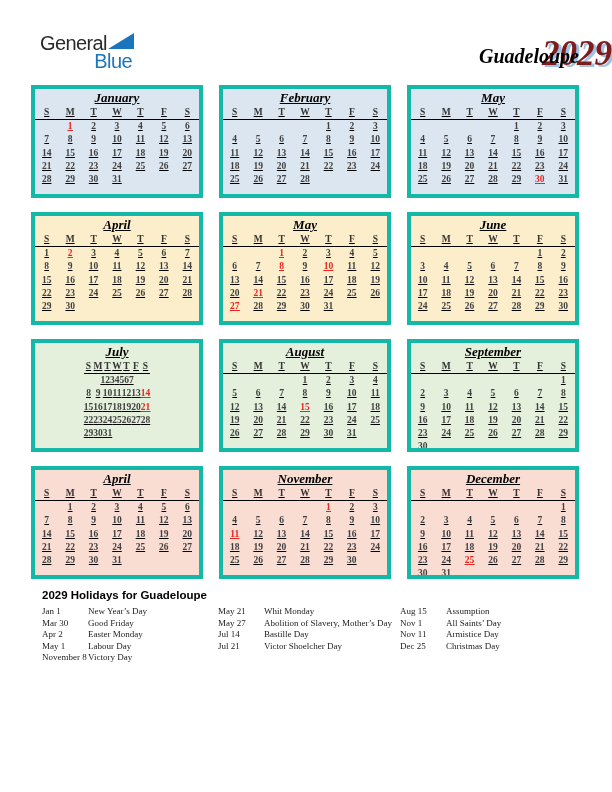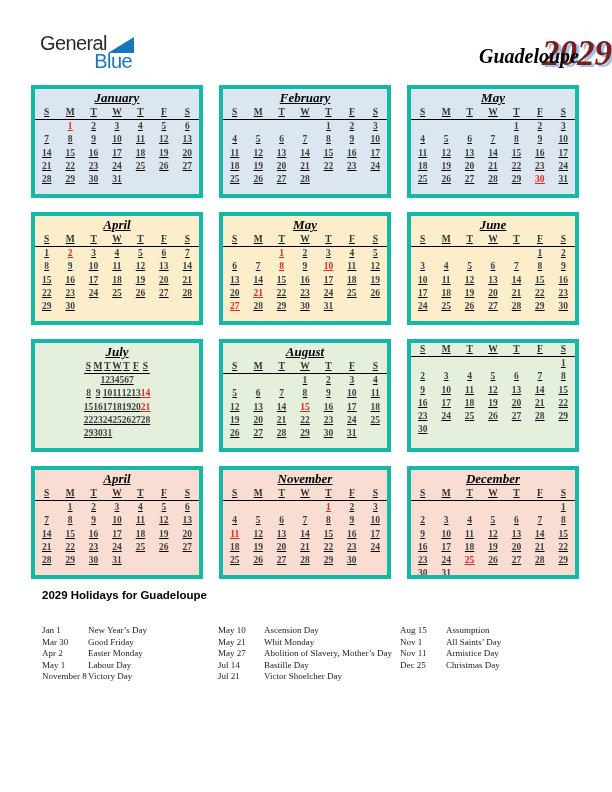--- a/index.html
+++ b/index.html
@@ -1,21 +1,21 @@
 <!DOCTYPE html>
 <html style="--holiday-red: #e9251d;"><head>
 <meta charset="utf-8">
 <style>
   html,body{margin:0;padding:0;background:#fff;}
   .page{position:relative;width:612px;height:792px;background:#ffffff;overflow:hidden;
         font-family:"Liberation Serif",serif;}
 
   
   .logo{position:absolute;left:40px;top:33px;width:94px;font-family:"Liberation Sans",sans-serif;}
-  .logo-line1{display:flex;align-items:flex-end;}
+  .logo-line1{display:flex;align-items:flex-start;}
   .logo-general{font-size:20px;line-height:20px;letter-spacing:-0.6px;color:#2b2a29;}
   .logo-tri{width:0;height:0;border-left:26px solid transparent;border-bottom:16px solid #1b75bc;margin-left:1px;}
   .logo-line2{text-align:right;font-size:20px;line-height:16px;letter-spacing:-0.6px;color:#1b75bc;padding-right:2px;}
   .year{position:absolute;top:36px;left:0;width:100%;text-align:right;
         font-weight:bold;font-style:italic;font-size:35px;line-height:35px;color:#7f1d1d;
         text-shadow:3px 2px 0 #9dc3e6;}
   .region{position:absolute;top:45px;right:33px;font-weight:bold;font-style:italic;font-size:20px;color:#000;text-align:right;}
 
   
   .months-grid{position:absolute;left:31px;top:85px;display:grid;
@@ -31,21 +31,21 @@
 
   
   .holidays{position:absolute;left:0;top:589px;width:504px;height:190px;}
   .holidays-title{position:absolute;left:42px;top:0;font-family:"Liberation Sans",sans-serif;
                   font-weight:bold;font-size:11.5px;color:#000;}
   .h-col{position:absolute;top:17px;white-space:nowrap;}
   .h-col1{left:42px;}
   .h-col2{left:218px;}
   .h-col3{left:400px;}
   .h-row{height:11.6px;line-height:11.6px;font-size:9px;color:#222;}
-  .h-date{display:inline-block;width:46px;margin-top:19px;}
+  .h-date{display:inline-block;width:46px;}
 </style>
 </head>
 <body>
 
 <div class="page">
 
   <div class="logo">
     <div class="logo-line1">
       <span class="logo-general">General</span>
       <span class="logo-tri"></span>
@@ -579,20 +579,21 @@
           <span class="date-cell"></span>
           <span class="date-cell"></span>
           <span class="date-cell"></span>
           <span class="date-cell"></span>
           <span class="date-cell"></span>
           <span class="date-cell"></span>
           <span class="date-cell"></span>
         </div>
       </div>
       <div class="month-card" style="background: rgb(228, 239, 220);">
+        <div class="month-title">September</div>
         <div class="weekday-row">
           <span class="weekday-cell">S</span>
           <span class="weekday-cell">M</span>
           <span class="weekday-cell">T</span>
           <span class="weekday-cell">W</span>
           <span class="weekday-cell">T</span>
           <span class="weekday-cell">F</span>
           <span class="weekday-cell">S</span>
         </div>
         <div class="week-row">
@@ -853,21 +854,20 @@
   <div class="holidays">
     <div class="holidays-title">2029 Holidays for Guadeloupe</div>
     <div class="h-col h-col1">
         <div class="h-row"><span class="h-date">Jan 1</span><span class="h-name">New Year’s Day</span></div>
         <div class="h-row"><span class="h-date">Mar 30</span><span class="h-name">Good Friday</span></div>
         <div class="h-row"><span class="h-date">Apr 2</span><span class="h-name">Easter Monday</span></div>
         <div class="h-row"><span class="h-date">May 1</span><span class="h-name">Labour Day</span></div>
         <div class="h-row"><span class="h-date">November 8</span><span class="h-name">Victory Day</span></div>
       </div>
     <div class="h-col h-col2">
-        <div class="h-row"><span class="h-date">May 10</span><span class="h-name">Ascension Day</span></div>
         <div class="h-row"><span class="h-date">May 21</span><span class="h-name">Whit Monday</span></div>
         <div class="h-row"><span class="h-date">May 27</span><span class="h-name">Abolition of Slavery, Mother’s Day</span></div>
         <div class="h-row"><span class="h-date">Jul 14</span><span class="h-name">Bastille Day</span></div>
         <div class="h-row"><span class="h-date">Jul 21</span><span class="h-name">Victor Shoelcher Day</span></div>
       </div>
     <div class="h-col h-col3">
         <div class="h-row"><span class="h-date">Aug 15</span><span class="h-name">Assumption</span></div>
         <div class="h-row"><span class="h-date">Nov 1</span><span class="h-name">All Saints’ Day</span></div>
         <div class="h-row"><span class="h-date">Nov 11</span><span class="h-name">Armistice Day</span></div>
         <div class="h-row"><span class="h-date">Dec 25</span><span class="h-name">Christmas Day</span></div>

